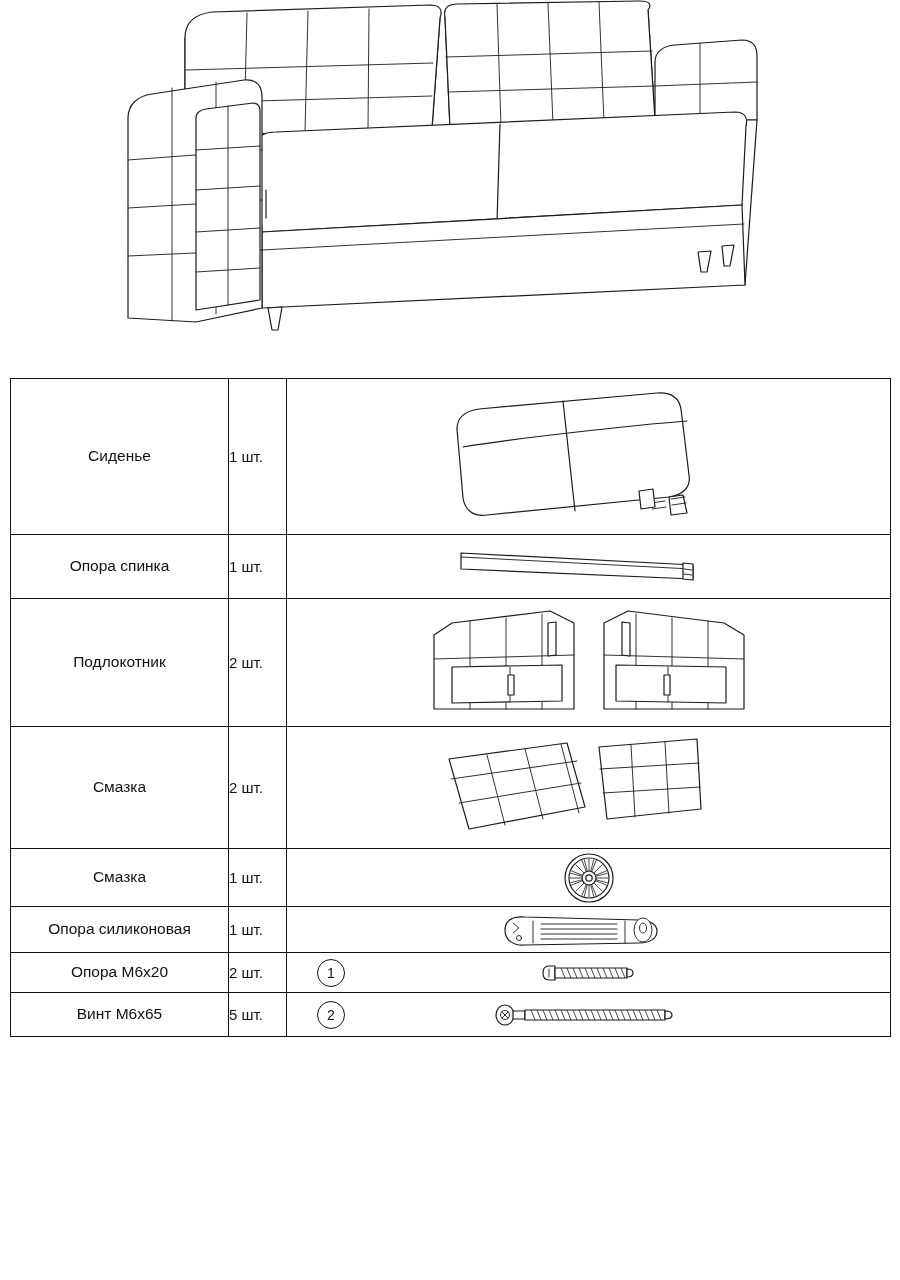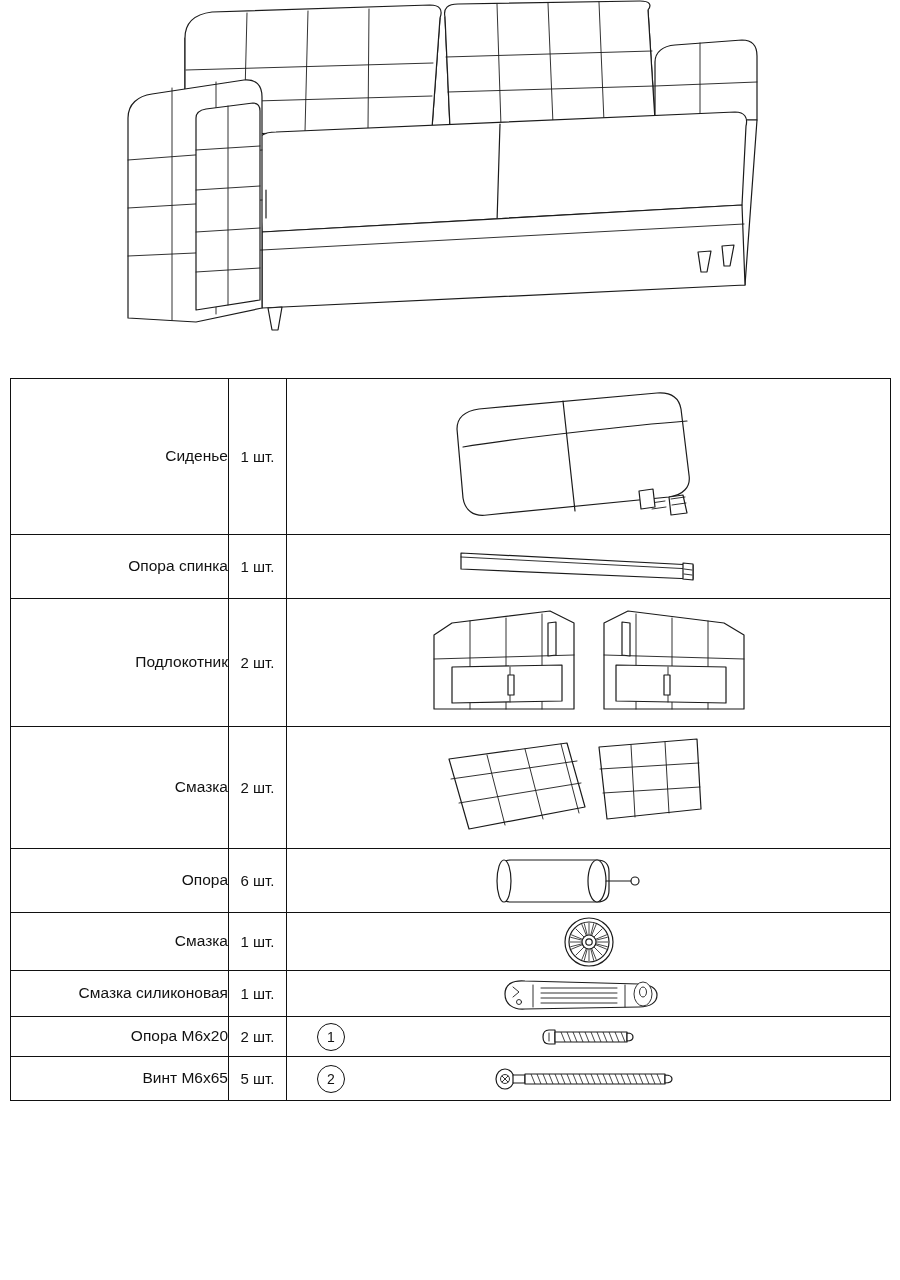--- a/index.html
+++ b/index.html
@@ -46,28 +46,27 @@
   .parts-table td {
     border: 1px solid #111111;
     padding: 0;
     vertical-align: middle;
   }
   .col-name   { width: 218px; }
   .col-qty    { width: 58px;  }
   .col-img    { width: 604px; }
 
   .cell-name {
-    text-align: right;
+    text-align: center;
     font-size: 15.5px;
     color: #111;
     padding: 4px 4px;
     line-height: 1.2;
   }
   .cell-qty {
-    text-align: center;
     font-size: 15px;
     color: #111;
   }
   .cell-img {
     position: relative;
     height: 100%;
   }
   .img-wrap {
     display: flex;
     align-items: center;
@@ -253,35 +252,20 @@
               <path class="fillw" d="M160 14 L258 6 L262 76 L168 86 Z"></path>
               <path class="ln-thin" d="M161 36 L260 30"></path>
               <path class="ln-thin" d="M164 60 L261 54"></path>
               <path class="ln-thin" d="M192 12 L196 84"></path>
               <path class="ln-thin" d="M226 9 L230 80"></path>
             </svg>
           </div>
         </td>
       </tr>
 
-      <tr style="height:64px">
-        <td class="cell-name">Опора</td>
-        <td class="cell-qty">6 шт.</td>
-        <td class="cell-img">
-          <div class="img-wrap">
-            <svg width="220" height="54" viewBox="0 0 220 54">
-              <path class="fillw" d="M20 18 C20 10 24 6 32 6 L118 6 C126 6 130 10 130 18 L130 36 C130 44 126 48 118 48 L32 48 C24 48 20 44 20 36 Z"></path>
-              <ellipse class="fillw" cx="118" cy="27" rx="9" ry="21"></ellipse>
-              <ellipse class="fillw" cx="25" cy="27" rx="7" ry="21"></ellipse>
-              <path class="ln" d="M127 27 L152 27"></path>
-              <circle class="fillw" cx="156" cy="27" r="4"></circle>
-            </svg>
-          </div>
-        </td>
-      </tr>
 
 
       <tr style="height:58px">
         <td class="cell-name">Смазка</td>
         <td class="cell-qty">1 шт.</td>
         <td class="cell-img">
           <div class="img-wrap">
             <svg width="120" height="56" viewBox="0 0 120 56">
               <circle class="fillw" cx="60" cy="28" r="24"></circle>
               <circle class="fillw" cx="60" cy="28" r="20"></circle>
@@ -300,21 +284,21 @@
                   <path d="M41.3 32.8 L78.7 23.2"></path>
               </g>
               <circle class="fillw" cx="60" cy="28" r="7"></circle>
               <circle class="fillw" cx="60" cy="28" r="3.2"></circle>
             </svg>
           </div>
         </td>
       </tr>
 
       <tr style="height:46px">
-        <td class="cell-name">Смазка силиконовая</td>
+        <td class="cell-name">Опора силиконовая</td>
         <td class="cell-qty">1 шт.</td>
         <td class="cell-img">
           <div class="img-wrap">
             <svg width="200" height="44" viewBox="0 0 200 44">
               <path class="fillw" d="M16 22 C16 12 24 8 36 9 L150 12 C162 12 168 17 168 23 C168 30 162 35 150 35 L36 37 C24 38 16 32 16 22 Z"></path>
               <path class="ln-thin" d="M52 16 L128 16"></path>
               <path class="ln-thin" d="M52 21 L128 21"></path>
               <path class="ln-thin" d="M52 26 L128 26"></path>
               <path class="ln-thin" d="M52 31 L128 31"></path>
               <path class="ln-thin" d="M44 13 L44 35"></path>

